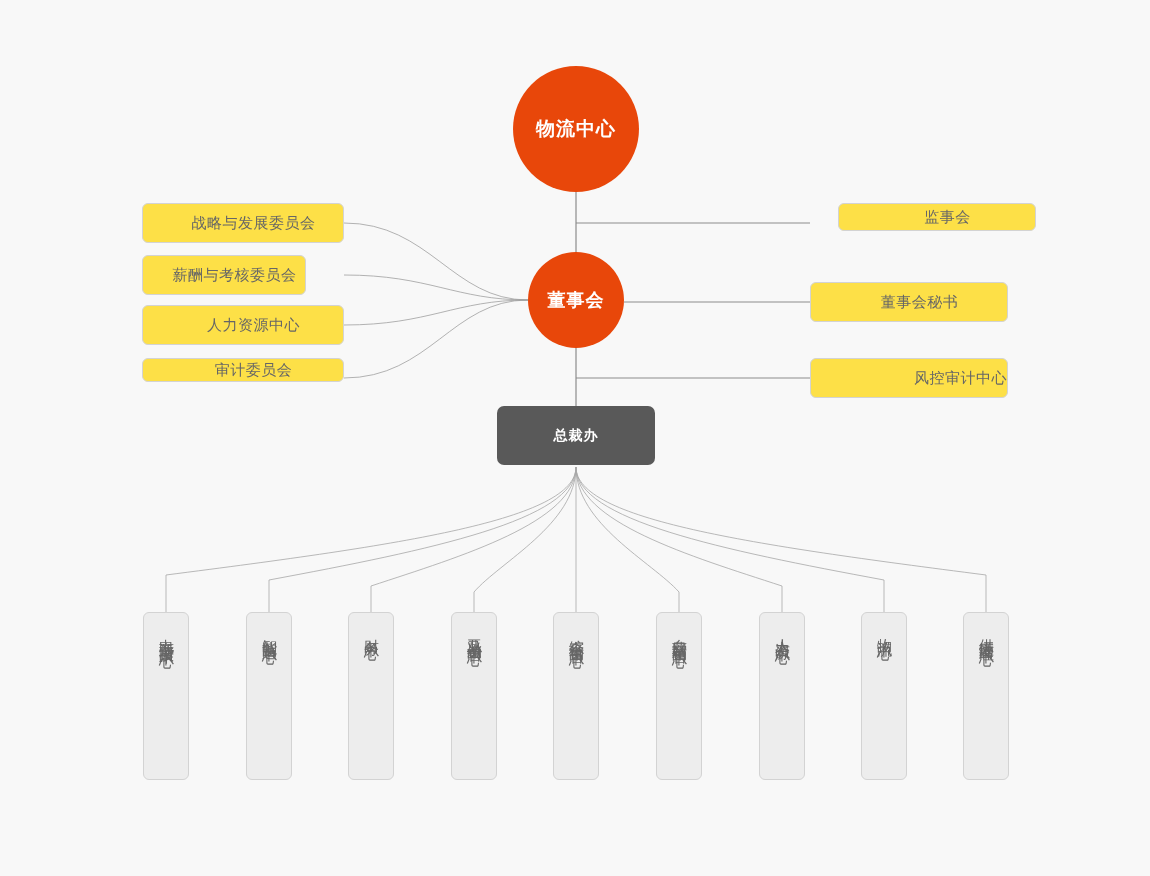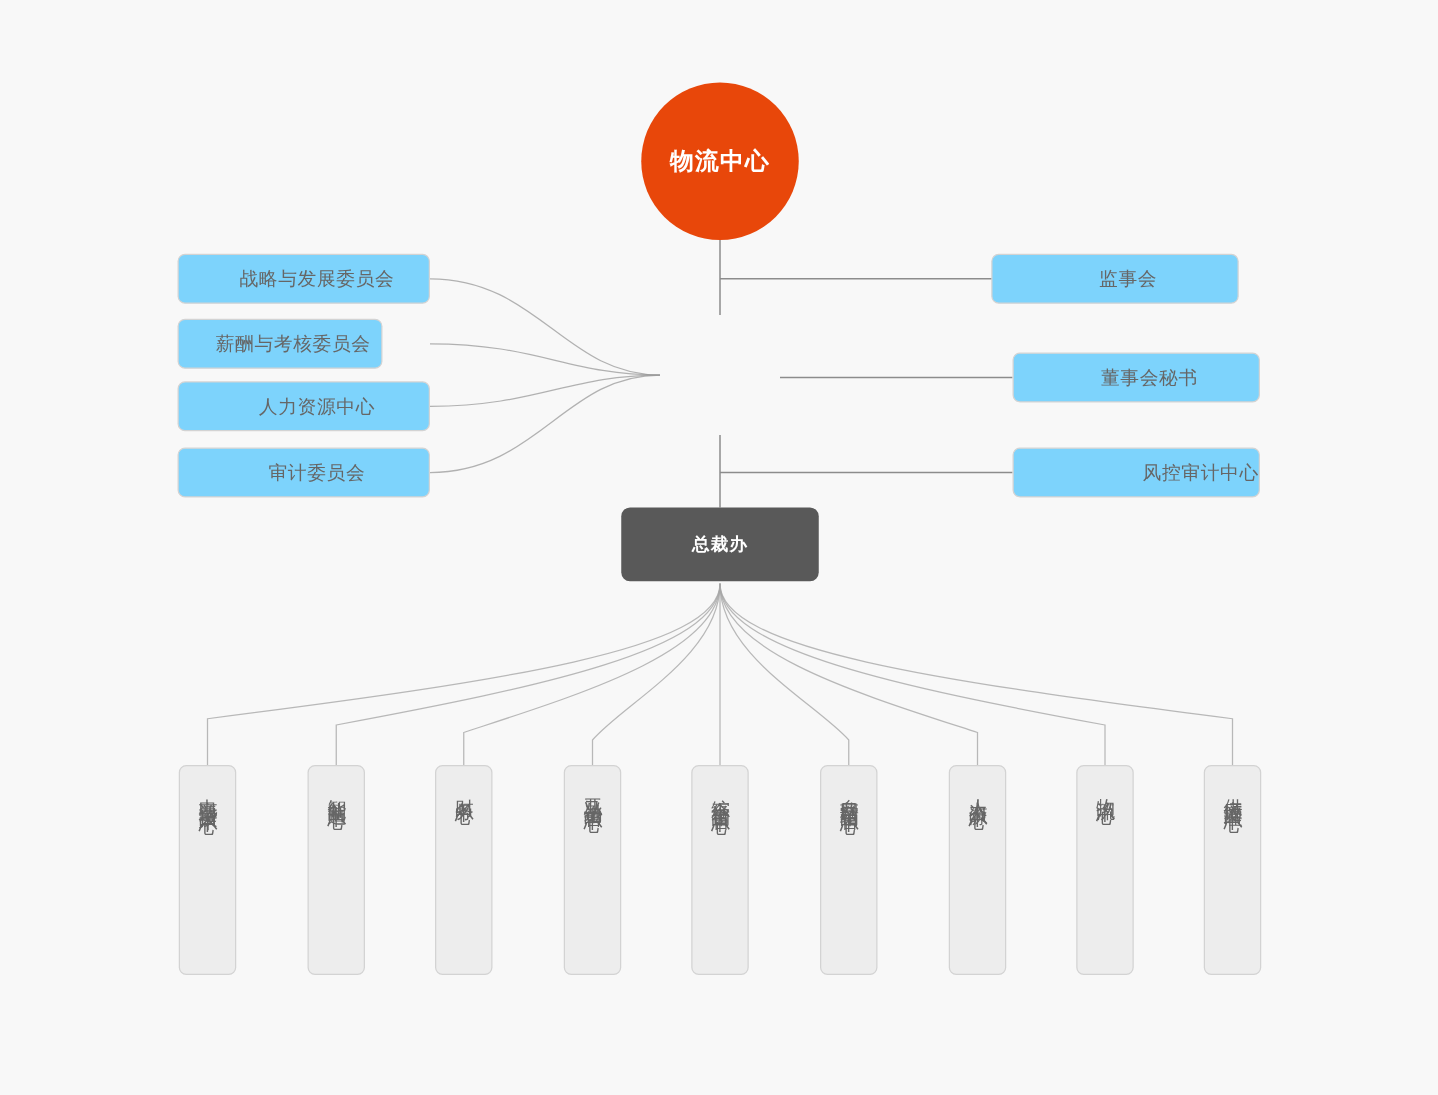--- a/index.html
+++ b/index.html
@@ -61,21 +61,21 @@
     display: flex;
     align-items: center;
     justify-content: center;
     font-size: 14px;
     font-weight: bold;
     letter-spacing: 1px;
   }
 
   
   .lite-box {
-    background: #7dd3fc;
+    background: #fde047;
     border: 1px solid #d3d3d3;
     border-radius: 6px;
     color: #666666;
     display: flex;
     align-items: center;
     justify-content: center;
     font-size: 15px;
     letter-spacing: 0.5px;
     padding-left: 21px;
   }
@@ -127,39 +127,42 @@
     <path d="M576,467 C576,524 652,562 679,592 L679,612" stroke="#a8a8a8" stroke-width="1" fill="none" opacity="0.8"></path>
     <path d="M576,467 C576,522 690,556 782,586 L782,612" stroke="#a8a8a8" stroke-width="1" fill="none" opacity="0.8"></path>
     <path d="M576,467 C576,520 722,550 884,580 L884,612" stroke="#a8a8a8" stroke-width="1" fill="none" opacity="0.8"></path>
     <path d="M576,467 C576,520 752,545 986,575 L986,612" stroke="#a8a8a8" stroke-width="1" fill="none" opacity="0.8"></path>
   </svg>
 
   <div class="node circle circle-lg" style="left:513px; top:66px; width:126px; height:126px;">
     <span>物流中心</span>
   </div>
 
+  <div class="node circle circle-md" style="left:528px; top:252px; width:96px; height:96px;">
+    <span>董事会</span>
+  </div>
 
   <div class="node dark-box" style="left:497px; top:406px; width:158px; height:59px;">
     <span>总裁办</span>
   </div>
 
   <div class="node lite-box" style="left:142px; top:203px; width:202px; height:40px;">
     <span>战略与发展委员会</span>
   </div>
   <div class="node lite-box" style="left:142px; top:255px; width:164px; height:40px;">
     <span>薪酬与考核委员会</span>
   </div>
   <div class="node lite-box" style="left:142px; top:305px; width:202px; height:40px;">
     <span>人力资源中心</span>
   </div>
-  <div class="node lite-box" style="left:142px; top:358px; width:202px; height:40px;">
+  <div class="node lite-box" style="left:142px; top:358px; width:202px; height:24px;">
     <span>审计委员会</span>
   </div>
 
-  <div class="node lite-box" style="left:793px; top:203px; width:198px; height:40px;align-items:center;">
+  <div class="node lite-box" style="left:838px; top:203px; width:198px; height:28px;align-items:center;">
     <span>监事会</span>
   </div>
   <div class="node lite-box" style="left:810px; top:282px; width:198px; height:40px;">
     <span>董事会秘书</span>
   </div>
   <div class="node lite-box" style="left:810px; top:358px; width:198px; height:40px;justify-content:flex-end;">
     <span>风控审计中心</span>
   </div>
 
   <div class="node vbox" style="left:143px; top:612px; width:46px; height:168px;">

